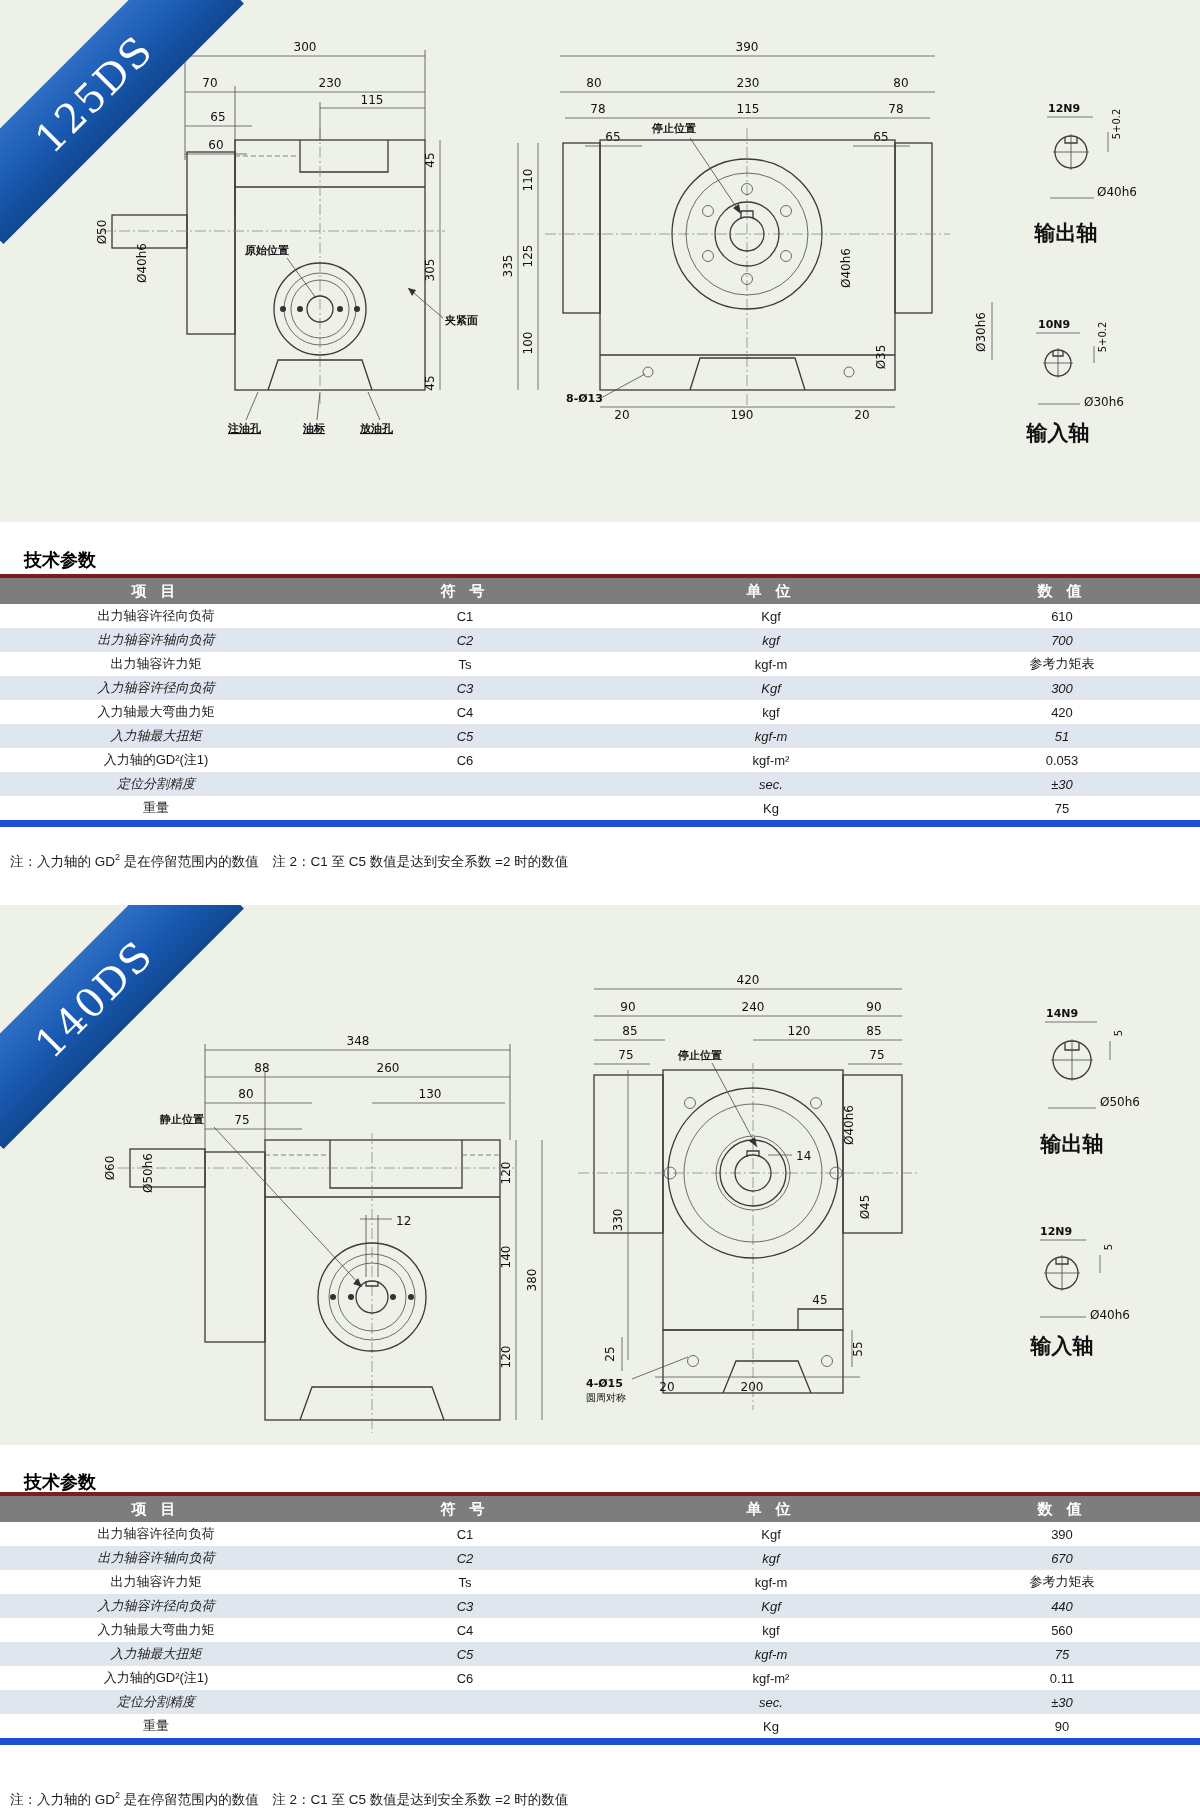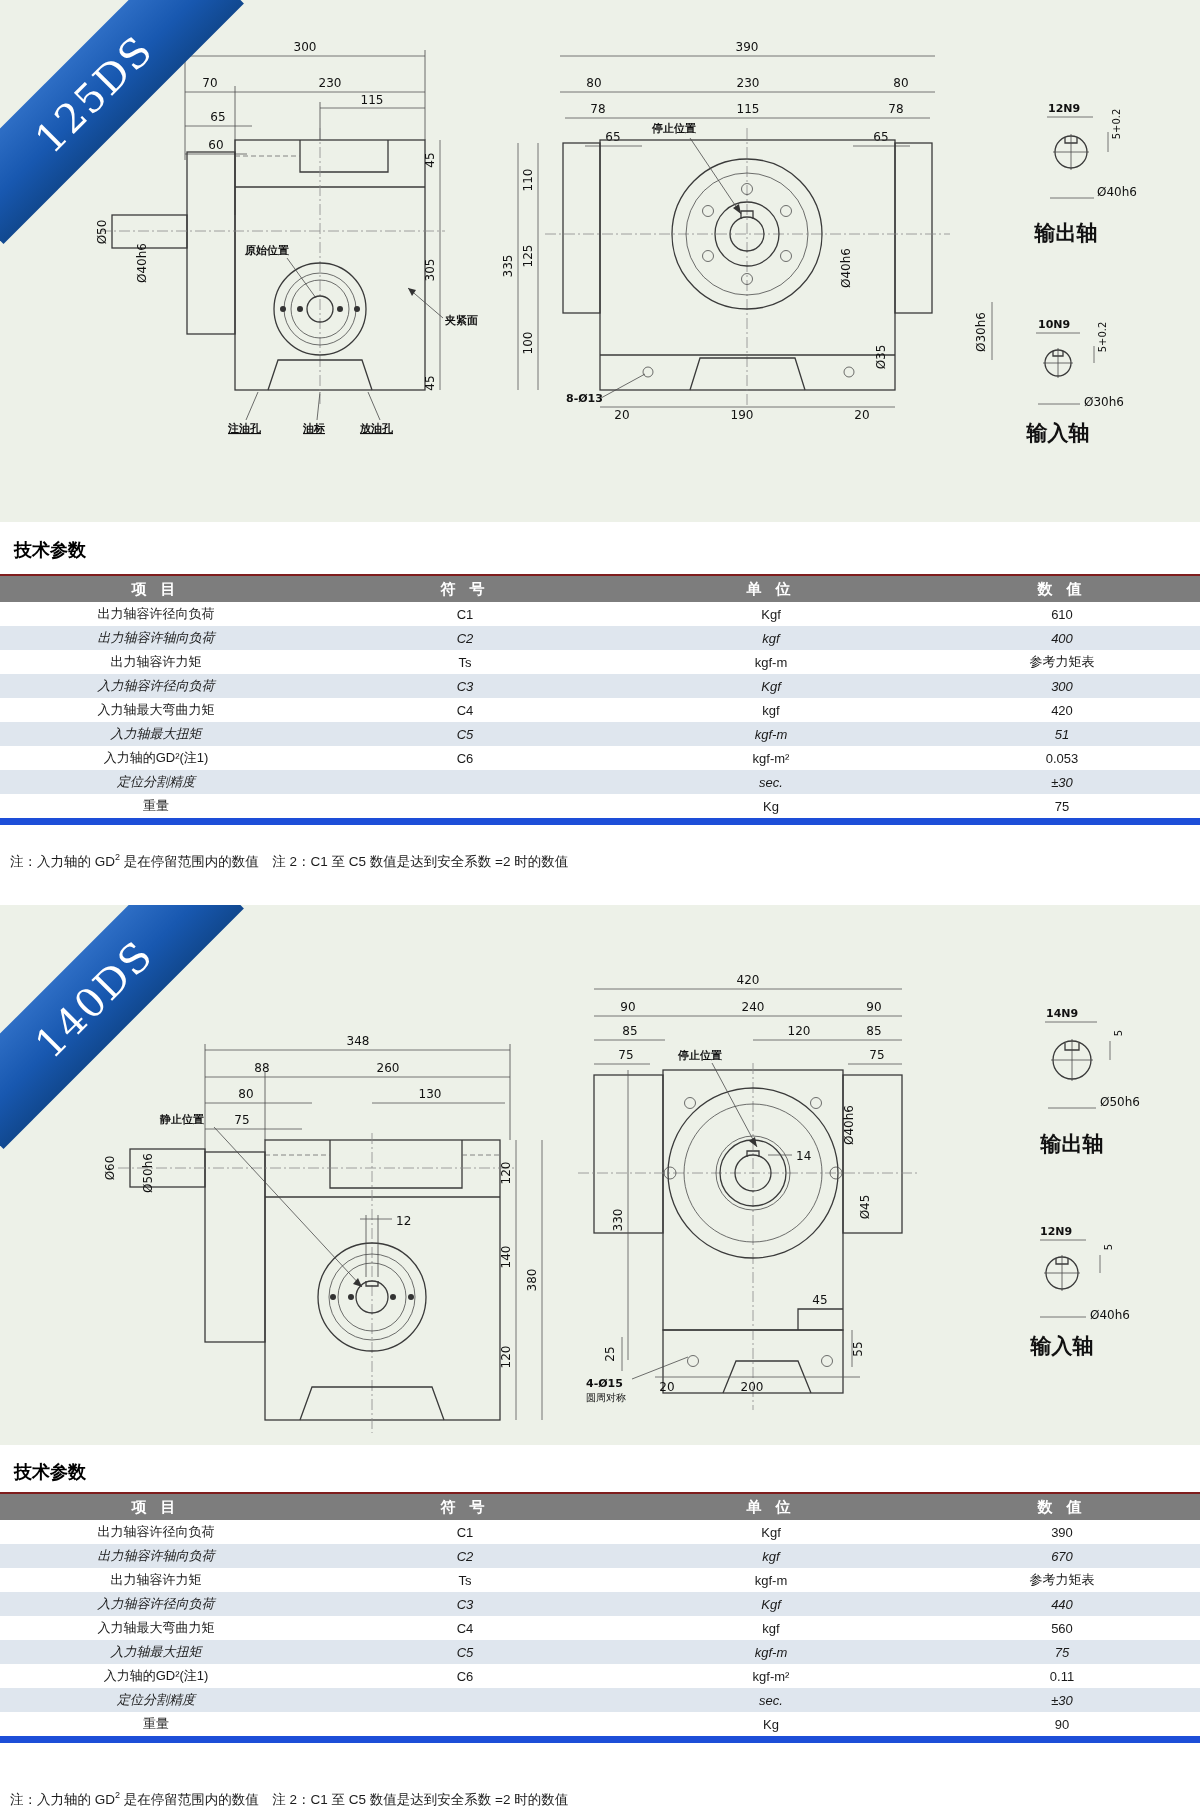--- a/index.html
+++ b/index.html
@@ -12,27 +12,27 @@
   #panel140{top:905px;height:540px;}
   .panel svg{position:absolute;top:0;left:0;}
 
   
   .ribbon{position:absolute;left:-76px;top:52px;width:340px;height:84px;
           background:linear-gradient(180deg,#2e6ec5 0%,#1858b0 55%,#11488f 100%);
           transform:rotate(-45deg);display:flex;align-items:center;justify-content:center;}
   .ribbon-text{font-family:"DejaVu Serif",serif;font-size:40px;color:#ffffff;letter-spacing:2px;}
 
   
-  .hd{position:absolute;left:10px;margin:4px;font-size:18px;font-weight:bold;color:#000;}
+  .hd{position:absolute;left:10px;margin:14px;font-size:18px;font-weight:bold;color:#000;}
 
   
   .ptable{position:absolute;left:0;width:1200px;border-collapse:collapse;table-layout:fixed;
           font-size:13px;color:#1a1a1a;}
   .ptable th{background:#7d7d7d;color:#ffffff;font-size:15px;font-weight:bold;height:26px;
-             letter-spacing:5px;border-top:2px solid #7f1d1d;font-weight:600;text-align:center;padding:0;}
+             letter-spacing:5px;border-top:4px solid #7f1d1d;font-weight:600;text-align:center;padding:0;}
   .ptable td{height:24px;text-align:center;padding:0;background:#ffffff;}
   .ptable tr.alt td{background:#dfe6ee;font-style:italic;}
   .ptable tbody tr:last-child td{border-bottom:7px solid #1d4ed8;}
 
   
   .note{position:absolute;left:10px;margin:0;font-size:13.5px;font-weight:normal;color:#1c1c1c;}
   .note sup{font-size:9px;}
 
   
   .ln{stroke:#3a3a3a;stroke-width:1.3;fill:none;}
@@ -224,21 +224,21 @@
         <tr>
           <td>出力轴容许径向负荷</td>
           <td>C1</td>
           <td>Kgf</td>
           <td>610</td>
         </tr>
         <tr class="alt">
           <td>出力轴容许轴向负荷</td>
           <td>C2</td>
           <td>kgf</td>
-          <td>400</td>
+          <td>700</td>
         </tr>
         <tr>
           <td>出力轴容许力矩</td>
           <td>Ts</td>
           <td>kgf-m</td>
           <td>参考力矩表</td>
         </tr>
         <tr class="alt">
           <td>入力轴容许径向负荷</td>
           <td>C3</td>

